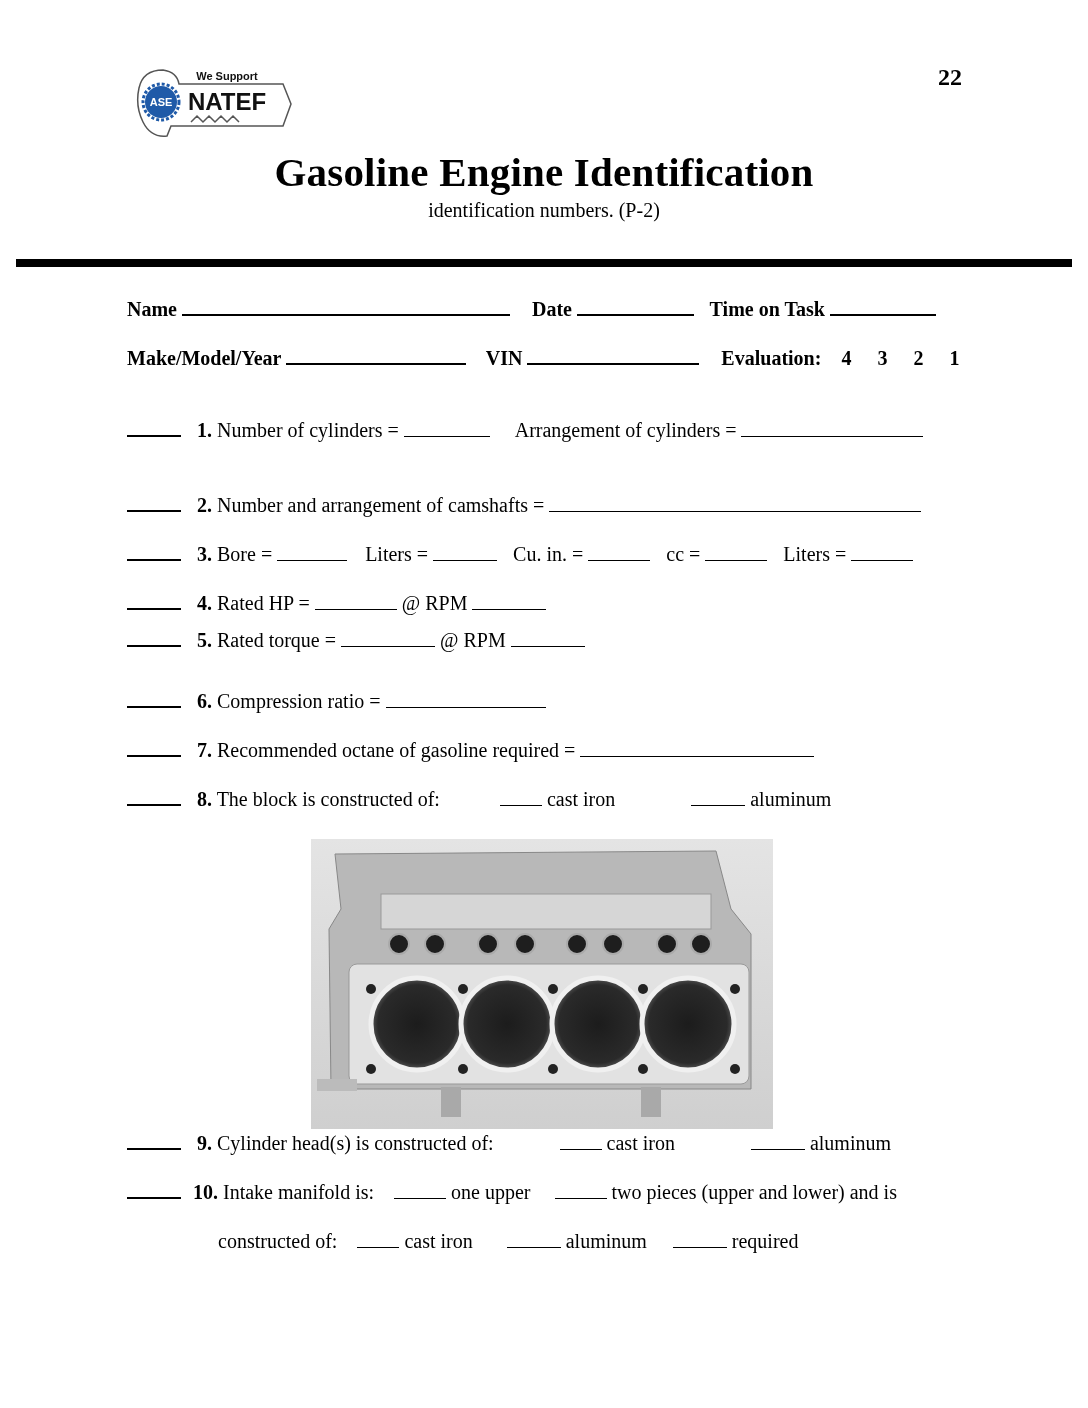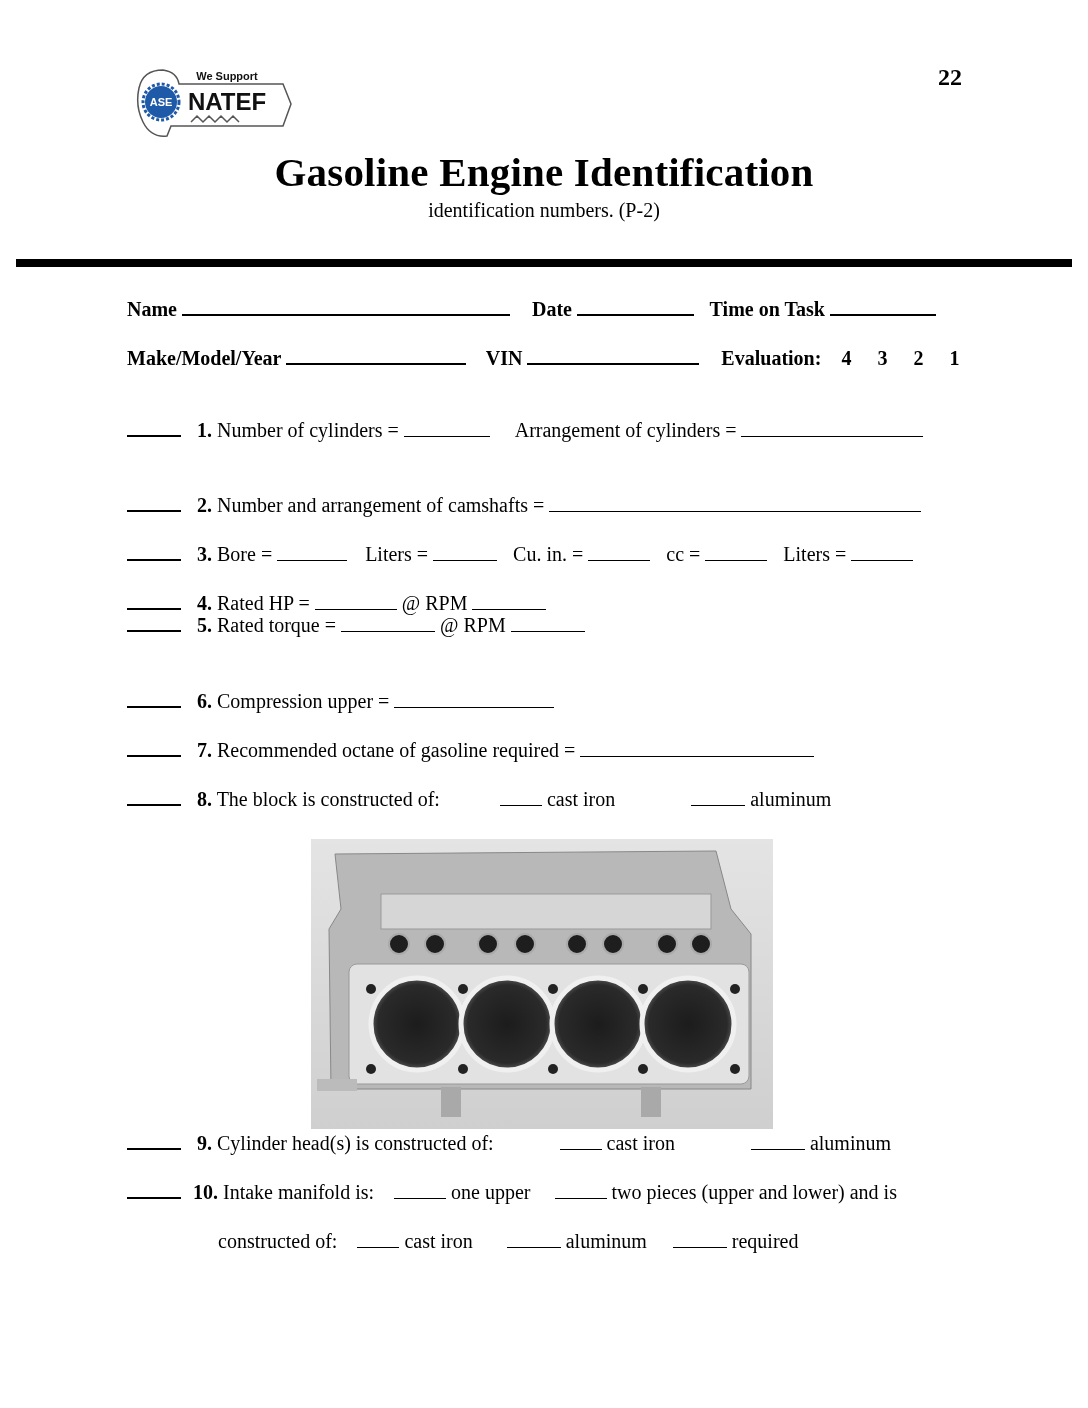--- a/index.html
+++ b/index.html
@@ -116,35 +116,35 @@
 <div class="row" style="top:590px;">
   <span class="blank" style="width:54px;"></span>
   <span class="gap" style="width:6px;"></span>
   <span class="num">4.</span>
   <span>Rated HP =</span>
   <span class="blank thin" style="width:82px;"></span>
   <span>@ RPM</span>
   <span class="blank thin" style="width:74px;"></span>
 </div>
 
-<div class="row" style="top:612px;">
+<div class="row" style="top:627px;">
   <span class="blank" style="width:54px;"></span>
   <span class="gap" style="width:6px;"></span>
   <span class="num">5.</span>
   <span>Rated torque =</span>
   <span class="blank thin" style="width:94px;"></span>
   <span>@ RPM</span>
   <span class="blank thin" style="width:74px;"></span>
 </div>
 
 <div class="row" style="top:688px;">
   <span class="blank" style="width:54px;"></span>
   <span class="gap" style="width:6px;"></span>
   <span class="num">6.</span>
-  <span>Compression upper =</span>
+  <span>Compression ratio =</span>
   <span class="blank thin" style="width:160px;"></span>
 </div>
 
 <div class="row" style="top:737px;">
   <span class="blank" style="width:54px;"></span>
   <span class="gap" style="width:6px;"></span>
   <span class="num">7.</span>
   <span>Recommended octane of gasoline required =</span>
   <span class="blank thin" style="width:234px;"></span>
 </div>

